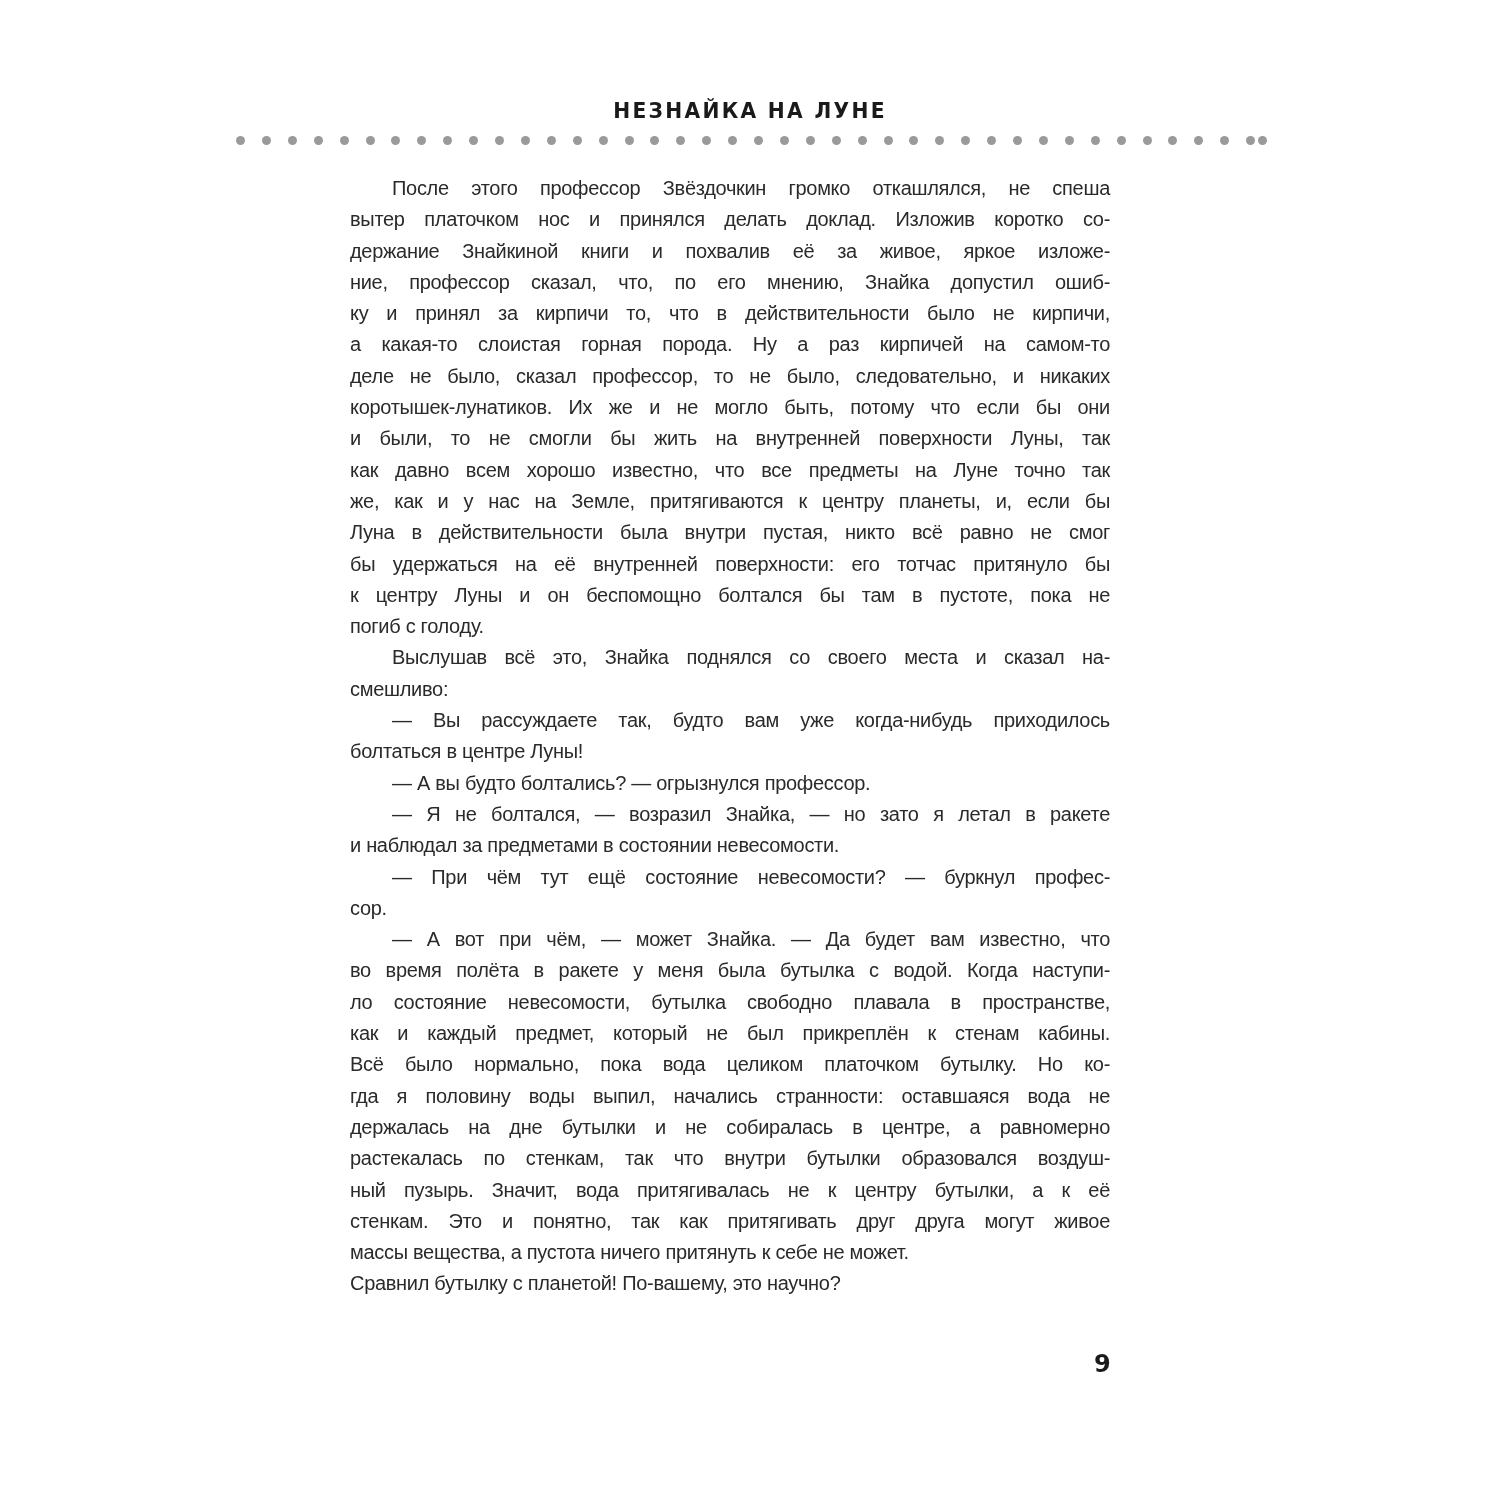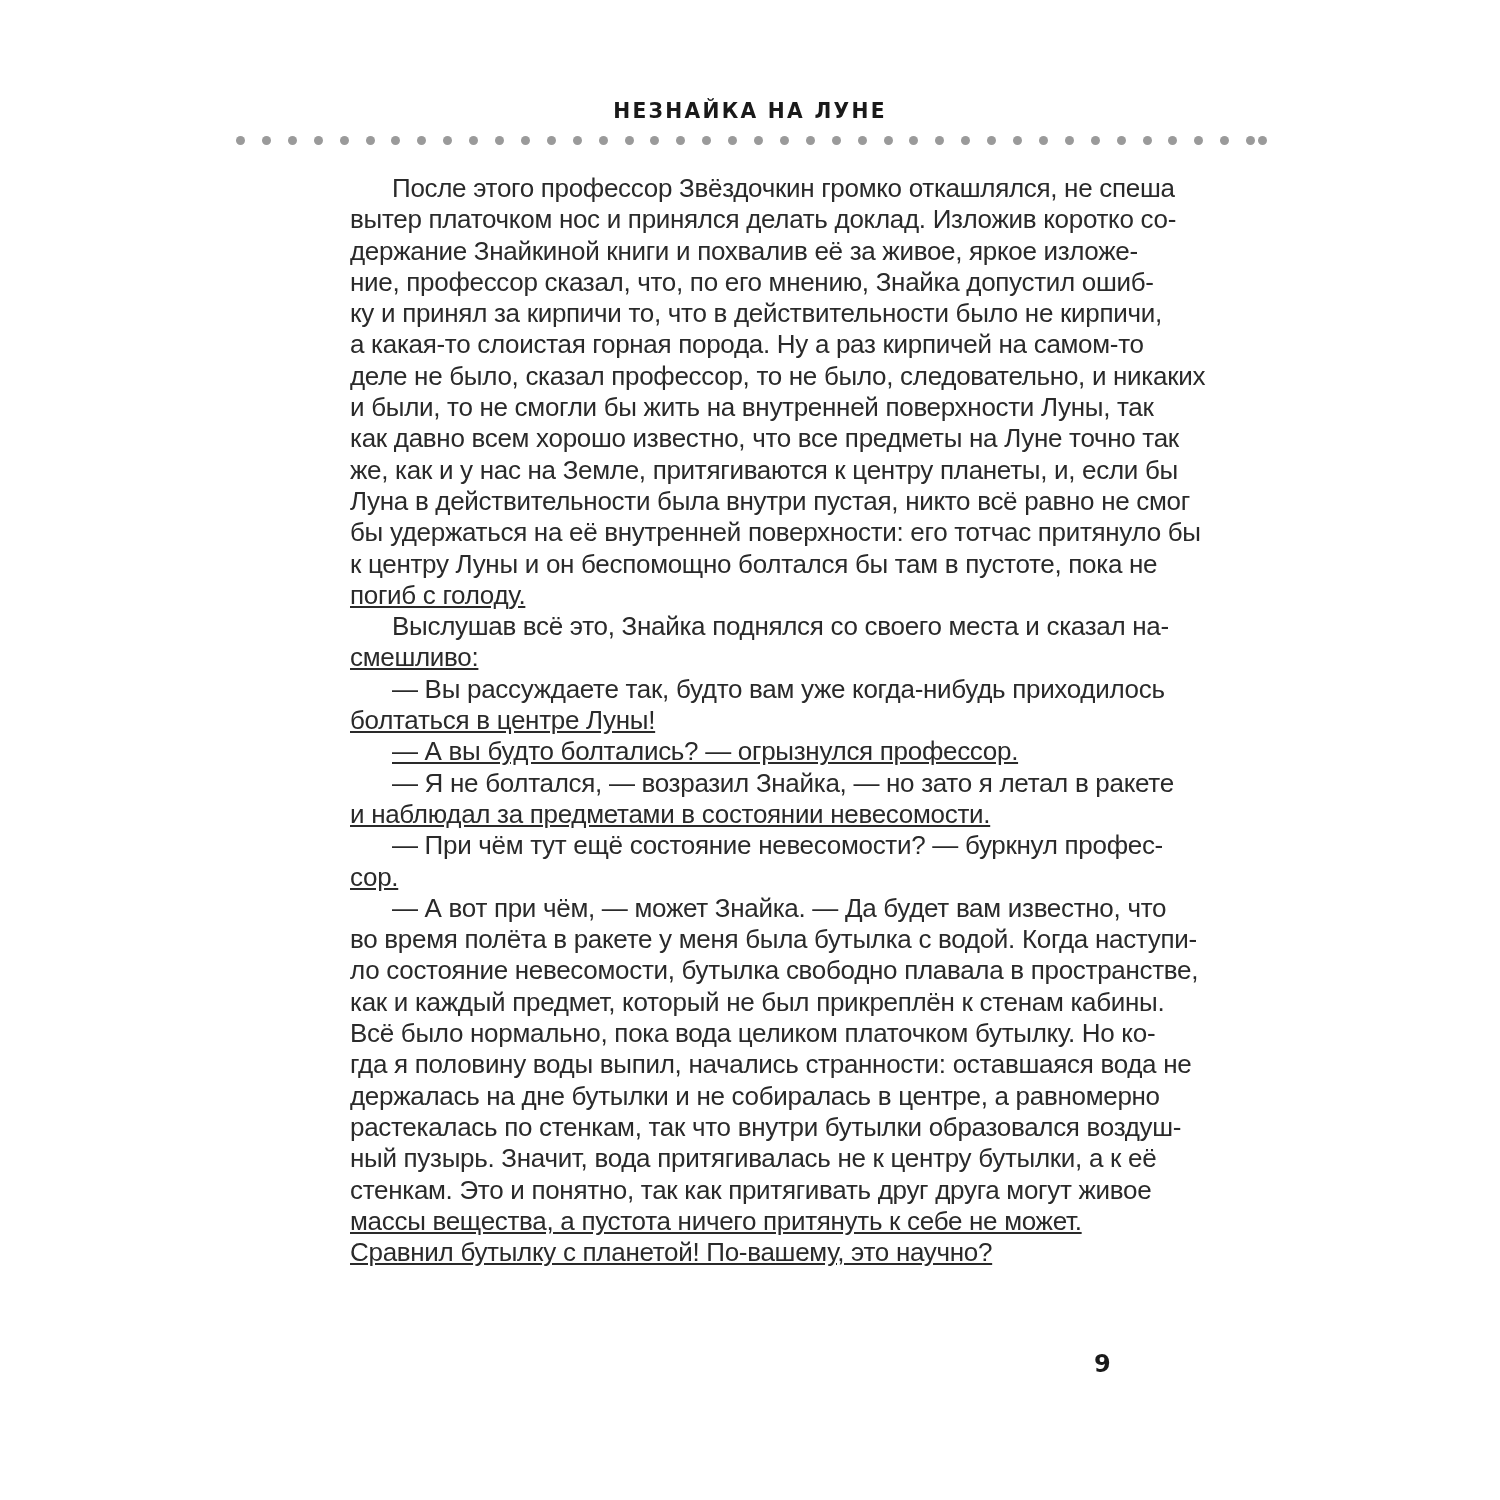--- a/index.html
+++ b/index.html
@@ -42,38 +42,37 @@
     height: 9px;
     border-radius: 50%;
     background: #9a9a9a;
   }
   .text-block {
     position: absolute;
     top: 173px;
     left: 350px;
     width: 760px;
     font-family: "Liberation Sans", sans-serif;
-    font-size: 26px;
+    font-size: 20px;
     line-height: 31.3px;
     color: #2a2a2a;
   }
   .line {
     display: block;
     white-space: nowrap;
     text-align: justify;
     text-align-last: justify;
     height: 31.3px;
     letter-spacing: -0.3px;
   }
   .line.indent {
     padding-left: 42px;
   }
   .line.last {
     text-align-last: left;
-    text-decoration: underline;
   }
   .page-number {
     position: absolute;
     top: 1350px;
     left: 1094px;
     font-family: "DejaVu Sans", sans-serif;
     font-weight: bold;
     font-size: 24px;
     color: #1a1a1a;
   }
@@ -128,20 +127,21 @@
   </div>
 
 <div class="text-block" id="text-block">
     <span class="line indent">После этого профессор Звёздочкин громко откашлялся, не спеша</span>
     <span class="line">вытер платочком нос и принялся делать доклад. Изложив коротко со-</span>
     <span class="line">держание Знайкиной книги и похвалив её за живое, яркое изложе-</span>
     <span class="line">ние, профессор сказал, что, по его мнению, Знайка допустил ошиб-</span>
     <span class="line">ку и принял за кирпичи то, что в действительности было не кирпичи,</span>
     <span class="line">а какая-то слоистая горная порода. Ну а раз кирпичей на самом-то</span>
     <span class="line">деле не было, сказал профессор, то не было, следовательно, и никаких</span>
+    <span class="line">коротышек-лунатиков. Их же и не могло быть, потому что если бы они</span>
     <span class="line">и были, то не смогли бы жить на внутренней поверхности Луны, так</span>
     <span class="line">как давно всем хорошо известно, что все предметы на Луне точно так</span>
     <span class="line">же, как и у нас на Земле, притягиваются к центру планеты, и, если бы</span>
     <span class="line">Луна в действительности была внутри пустая, никто всё равно не смог</span>
     <span class="line">бы удержаться на её внутренней поверхности: его тотчас притянуло бы</span>
     <span class="line">к центру Луны и он беспомощно болтался бы там в пустоте, пока не</span>
     <span class="line last">погиб с голоду.</span>
     <span class="line indent">Выслушав всё это, Знайка поднялся со своего места и сказал на-</span>
     <span class="line last">смешливо:</span>
     <span class="line indent">— Вы рассуждаете так, будто вам уже когда-нибудь приходилось</span>

